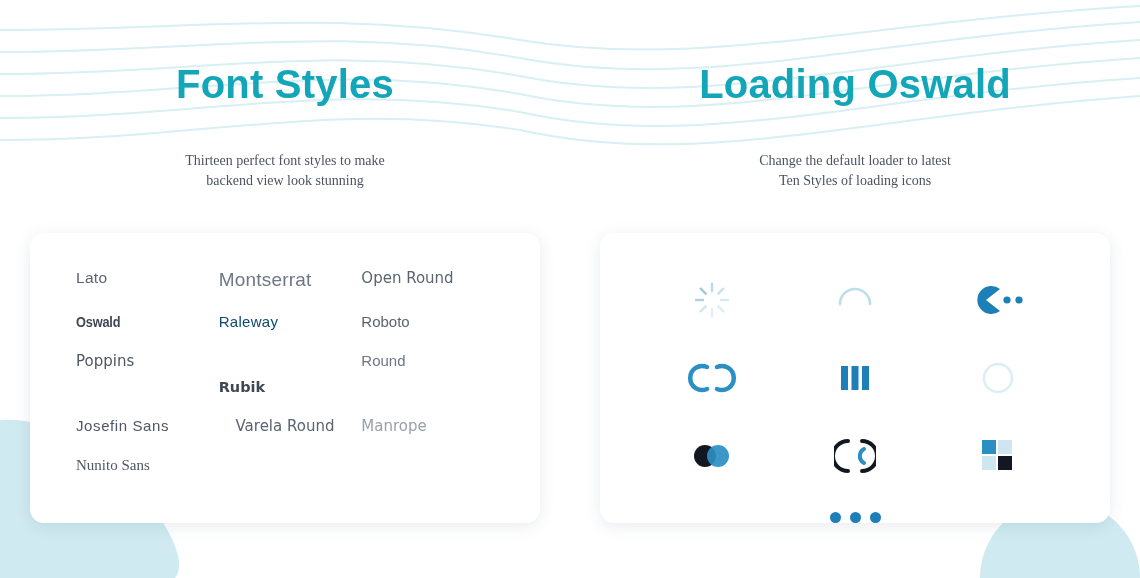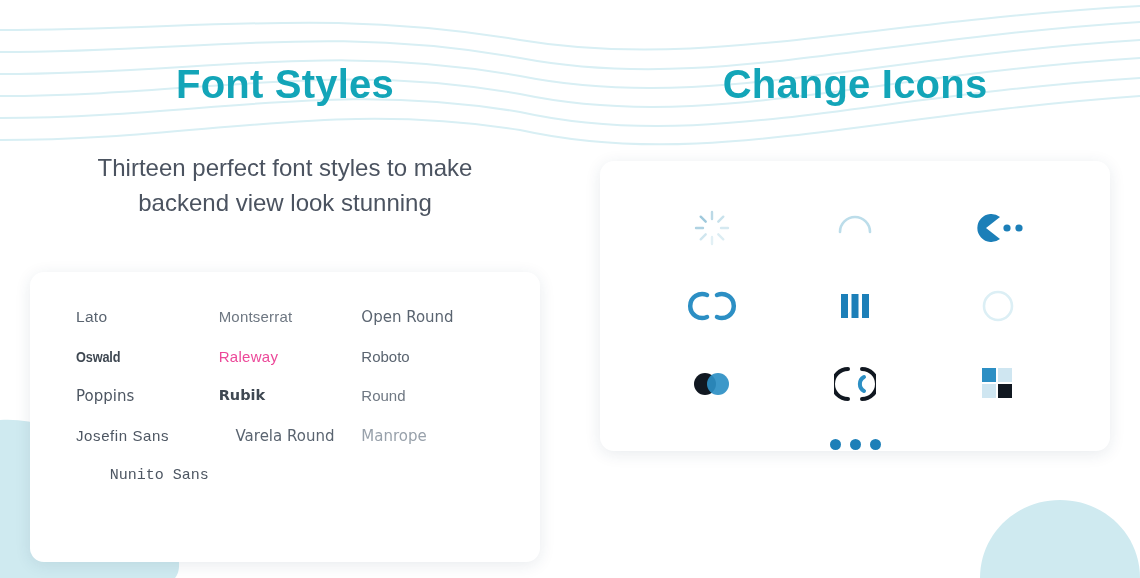--- a/index.html
+++ b/index.html
@@ -51,25 +51,26 @@
     margin-top: 58px;
     font-size: 40px;
     font-weight: bold;
     color: #13A5B8;
     letter-spacing: 0.2px;
     text-align: center;
     line-height: 1.1;
   }
   .panel-sub {
     margin-top: 18px;
-    font-size: 24px;
+    font-size: 14px;
     color: #4b5360;
     text-align: center;
     line-height: 1.45;
     max-width: 420px;
+    font-family: Liberation Serif, serif;
   }
   .card {
     margin-top: 28px;
     width: 510px;
     background: #ffffff;
     border-radius: 14px;
     box-shadow: 0 3px 16px rgba(25, 60, 90, 0.10);
     box-sizing: border-box;
   }
   .card-fonts {
@@ -88,24 +89,24 @@
   }
   .font-item {
     font-size: 15.5px;
     color: #5a6470;
     white-space: nowrap;
   }
   .f-lato { font-family: "Liberation Sans", sans-serif; letter-spacing: .3px; }
   .f-oswald { font-family: "Liberation Sans", sans-serif; font-weight: bold; font-size: 15px; letter-spacing: -0.2px; transform: scaleX(0.85); transform-origin: left center; color: #3f4852; }
   .f-poppins { font-family: "DejaVu Sans", sans-serif; font-size: 15px; color: #4d5662; }
   .f-josefin { font-family: "Liberation Sans", sans-serif; font-size: 15px; letter-spacing: .6px; color: #4d5662; }
-  .f-nunito { font-family: Liberation Mono, monospace; font-size: 15px; color: #4d5662; text-align: right; }
-  .f-montserrat { font-family: "Liberation Sans", sans-serif; font-size: 15px; letter-spacing: .2px; color: #6e7782; }
-  .f-raleway { font-family: "Liberation Sans", sans-serif; font-size: 15px; letter-spacing: .3px; color: #ec4899; }
-  .f-rubik { font-family: "DejaVu Sans", sans-serif; font-weight: bold; font-size: 14.5px; color: #3f4852; }
+  .f-nunito { font-family: Liberation Serif, serif; font-size: 15px; color: #4d5662; }
+  .f-montserrat { font-family: "Liberation Sans", sans-serif; font-size: 19px; letter-spacing: .2px; color: #6e7782; }
+  .f-raleway { font-family: "Liberation Sans", sans-serif; font-size: 15px; letter-spacing: .3px; color: #0c4a6e; }
+  .f-rubik { font-family: "DejaVu Sans", sans-serif; font-weight: bold; font-size: 14.5px; color: #3f4852; margin-top: 27px; }
   .f-varela { font-family: "DejaVu Sans", sans-serif; font-size: 15px; color: #5a6470; text-align: center; }
   .f-opensans { font-family: "DejaVu Sans", sans-serif; font-size: 15px; color: #5a6470; }
   .f-roboto { font-family: "Liberation Sans", sans-serif; font-size: 15px; color: #5a6470; }
   .f-inter { font-family: "Liberation Sans", sans-serif; font-size: 15px; color: #6e7782; }
   .f-manrope { font-family: "DejaVu Sans", sans-serif; font-size: 15px; color: #98a1ab; }
 
   .loader-grid {
     display: grid;
     grid-template-columns: 1fr 1fr 1fr;
     grid-template-rows: 78px 78px 78px;
@@ -177,21 +178,25 @@
         <div class="font-item f-josefin">Josefin Sans</div>
         <div class="font-item f-varela">Varela Round</div>
         <div class="font-item f-manrope">Manrope</div>
 
         <div class="font-item f-nunito">Nunito Sans</div>
       </div>
     </div>
   </section>
 
   <section class="panel">
-    <h1 class="panel-title">Change Icons</h1>
+    <h1 class="panel-title">Loading Oswald</h1>
+    <p class="panel-sub">
+      <span>Change the default loader to latest</span><br>
+      <span>Ten Styles of loading icons</span>
+    </p>
 
     <div class="card card-loaders">
       <div class="loader-grid">
 
         <div class="loader-cell">
           <svg width="40" height="40" viewBox="0 0 40 40">
             <g stroke="#BBD9E6" stroke-width="2.4" stroke-linecap="round">
               <line x1="20" y1="4" x2="20" y2="11"></line>
               <line x1="31.3" y1="8.7" x2="26.3" y2="13.7" stroke="#C8E2EC"></line>
               <line x1="36" y1="20" x2="29" y2="20" stroke="#D5E9F1"></line>

